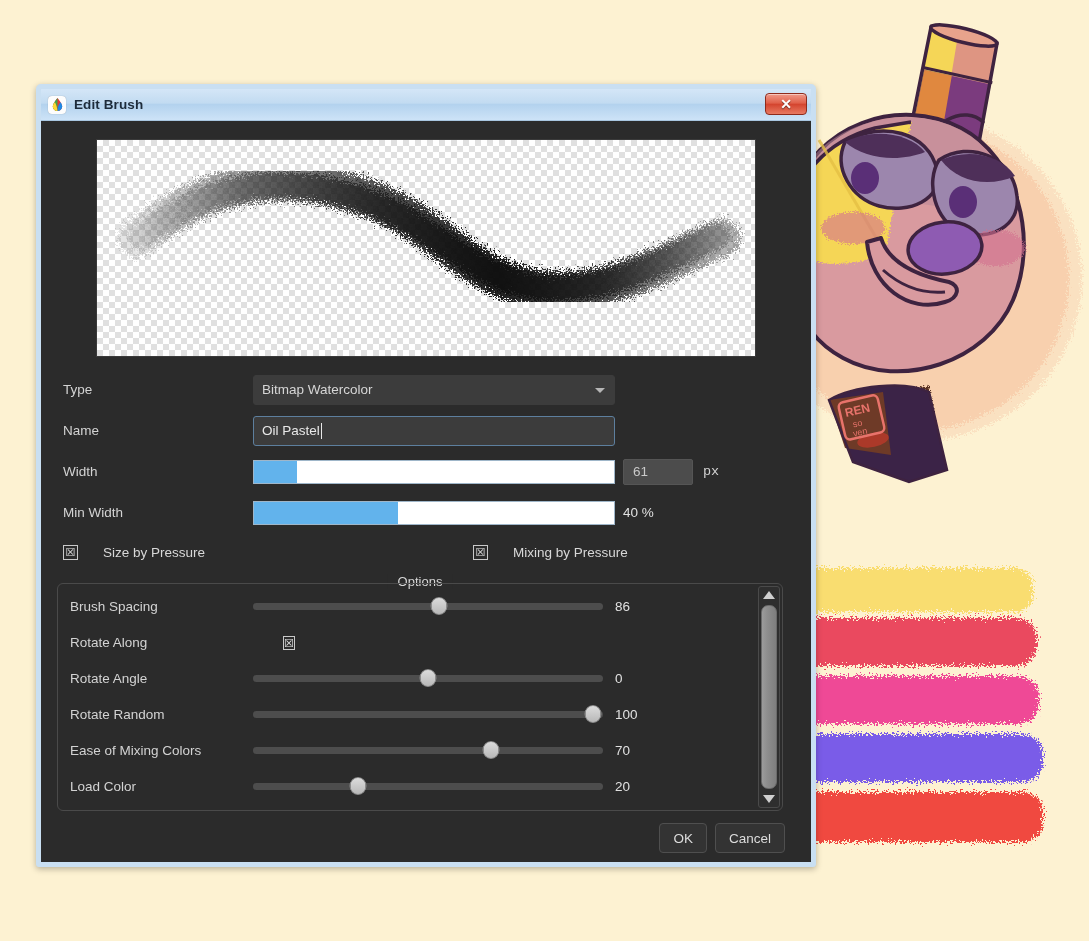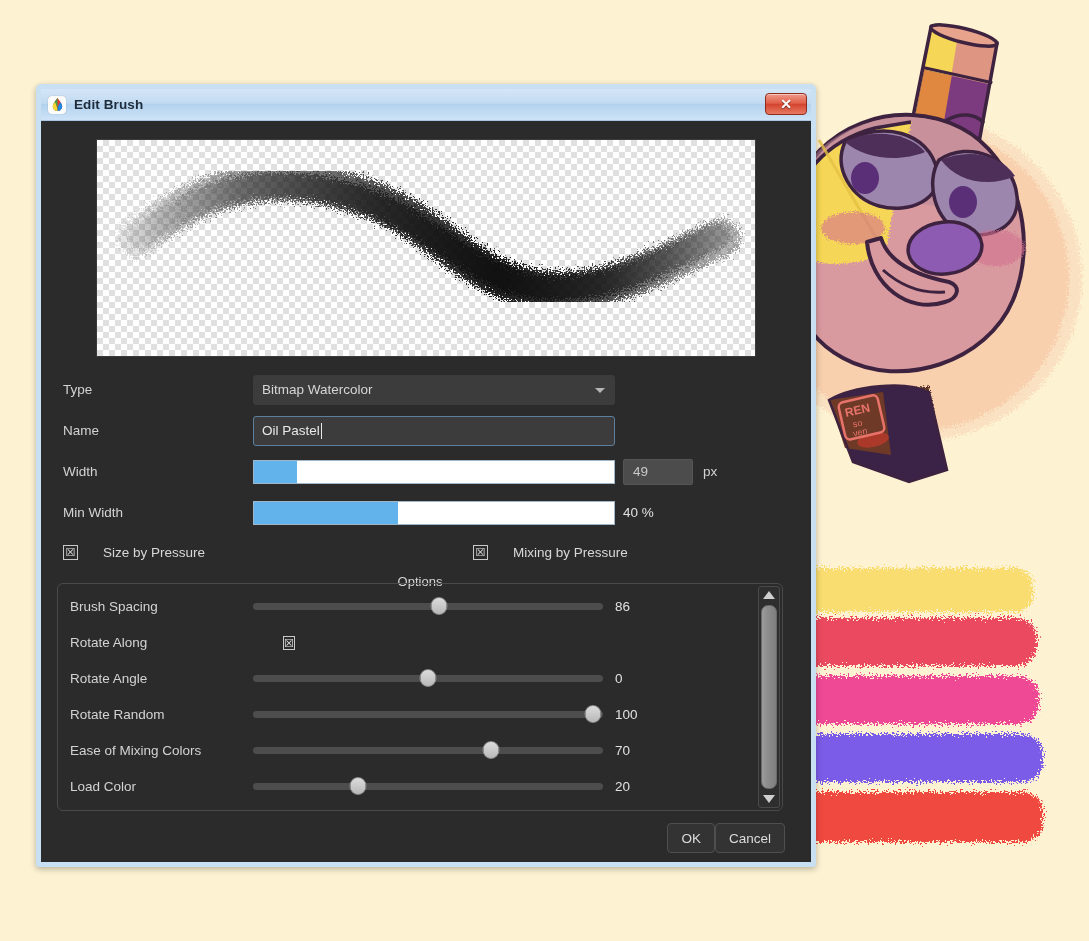--- a/index.html
+++ b/index.html
@@ -97,21 +97,21 @@
     border-top:5px solid #b6b6b6;
   }
 
   .barwrap { width:362px; height:24px; background:#fff; border:1px solid #9fb6c9; position:relative; }
   .barfill { height:100%; background:#62b3ec; }
   .numbox {
     width:70px; height:26px; margin-left:8px; background:#4c4c4c;
     border:1px solid #555; border-radius:2px; color:#c9c9c9;
     font-size:13.5px; display:flex; align-items:center; padding-left:9px;
   }
-  .unit { margin-left:10px; color:#d3d3d3; font-size:13.5px; }
+  .unit { margin-left:10px; color:#d3d3d3; font-size:13.5px;font-family:Liberation Mono, monospace; }
   .plainval { margin-left:8px; color:#e0e0e0; font-size:13.5px; }
 
   
   .cbrow { display:flex; align-items:center; height:34px; padding-left:10px; margin-top:2px; }
   .cbcell { display:flex; align-items:center; }
   .cbcell.second { margin-left:268px; }
   .cbox {
     width:15px; height:15px; border:1px solid #c9c9c9; background:#2b2b2b;
     color:#e9e9e9; font-size:11px; line-height:13px; text-align:center;
     font-family:"Liberation Sans",sans-serif;
@@ -150,21 +150,21 @@
   .sc-arrow { width:20px; height:16px; display:flex; align-items:center; justify-content:center; }
   .sc-arrow .tri-up { width:0;height:0;border-left:6px solid transparent;border-right:6px solid transparent;border-bottom:8px solid #cfcfcf; }
   .sc-arrow .tri-dn { width:0;height:0;border-left:6px solid transparent;border-right:6px solid transparent;border-top:8px solid #cfcfcf; }
   .sc-thumb {
     flex:1; width:16px; margin:2px 0; border-radius:7px;
     background:linear-gradient(to right,#9b9b9b,#8d8d8d 40%,#7e7e7e);
     border:1px solid #6a6a6a;
   }
 
   
-  .footer { display:flex; justify-content:flex-end; align-items:flex-start; gap:0;
+  .footer { display:flex; justify-content:flex-end; align-items:flex-start; gap:8px;
             margin:12px 14px 6px 0; }
   .btn {
     min-width:40px; height:30px; padding:0 13px;
     background:#333; border:1px solid #4f4f4f; border-radius:4px;
     color:#dcdcdc; font-size:13.5px; cursor:pointer;
     display:flex; align-items:center; justify-content:center;
   }
 </style>
 </head>
 <body>
@@ -342,21 +342,21 @@
         </div>
       </div>
 
       <div class="row">
         <div class="lbl">Width</div>
         <div class="ctl">
           <div class="barwrap">
             <div class="barfill" id="width-fill" style="width: 12%;"></div>
           </div>
           <div class="numbox">
-            <span>49</span>
+            <span>61</span>
           </div>
           <span class="unit">px</span>
         </div>
       </div>
 
       <div class="row">
         <div class="lbl">Min Width</div>
         <div class="ctl">
           <div class="barwrap">
             <div class="barfill" id="minwidth-fill" style="width: 40%;"></div>

